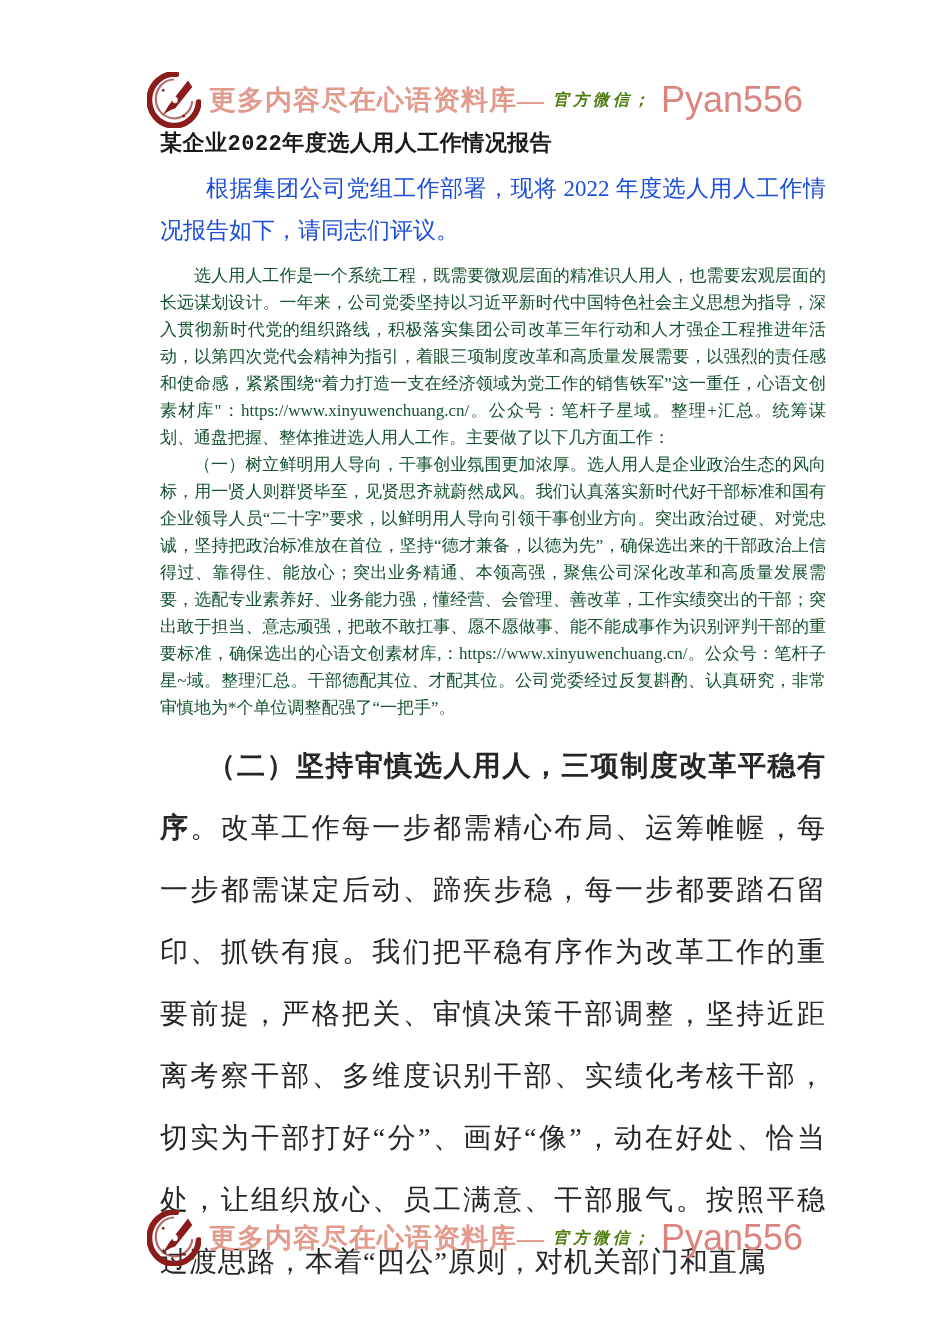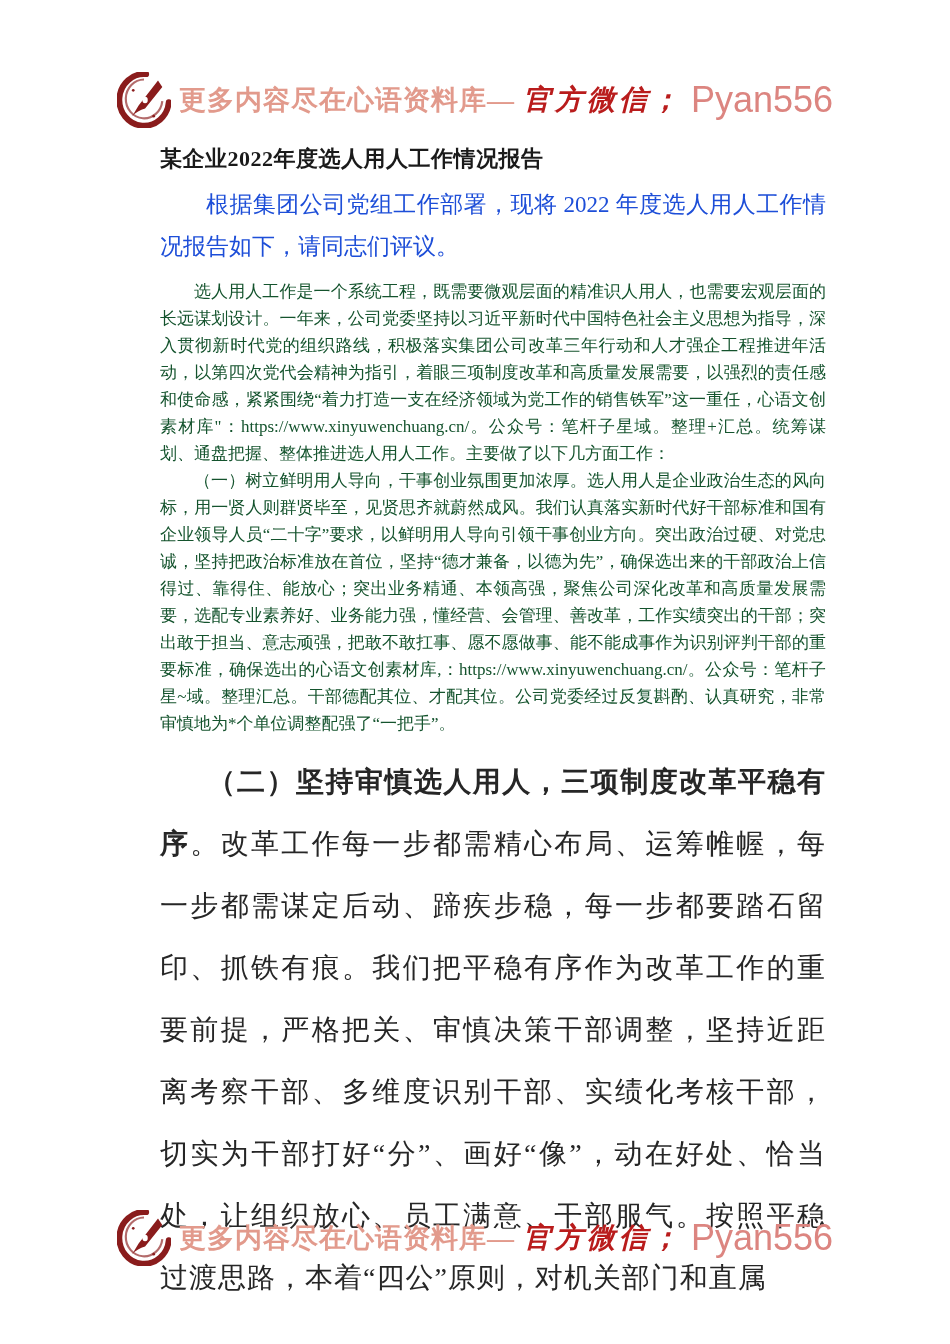--- a/index.html
+++ b/index.html
@@ -31,43 +31,43 @@
     font-size: 27px;
     font-weight: bold;
     color: #e29a8c;
     letter-spacing: 1px;
     white-space: nowrap;
   }
   .banner-script {
     font-family: "DejaVu Serif", serif;
     font-style: italic;
     font-weight: bold;
-    font-size: 28px;
-    color: #b91c1c;
+    font-size: 16px;
+    color: #4d7c0f;
     letter-spacing: 4px;
     white-space: nowrap;
   }
   .banner-id {
     font-family: "Liberation Sans", "DejaVu Sans", sans-serif;
     font-size: 36px;
     color: #dc8580;
     white-space: nowrap;
   }
 
   
   .content {
     width: 666px;
     margin-left: 145px;
   }
   .doc-title {
-    margin-top: 16px;
     font-size: 22px;
     font-weight: bold;
     color: #1a1a1a;
     letter-spacing: 0.5px;
+    font-family: Liberation Mono, monospace;
   }
   .lead {
     margin-top: 10px;
     font-size: 23px;
     line-height: 42px;
     text-indent: 2em;
     text-align: justify;
     text-align-last: left;
     color: #1d4ed8;
   }

